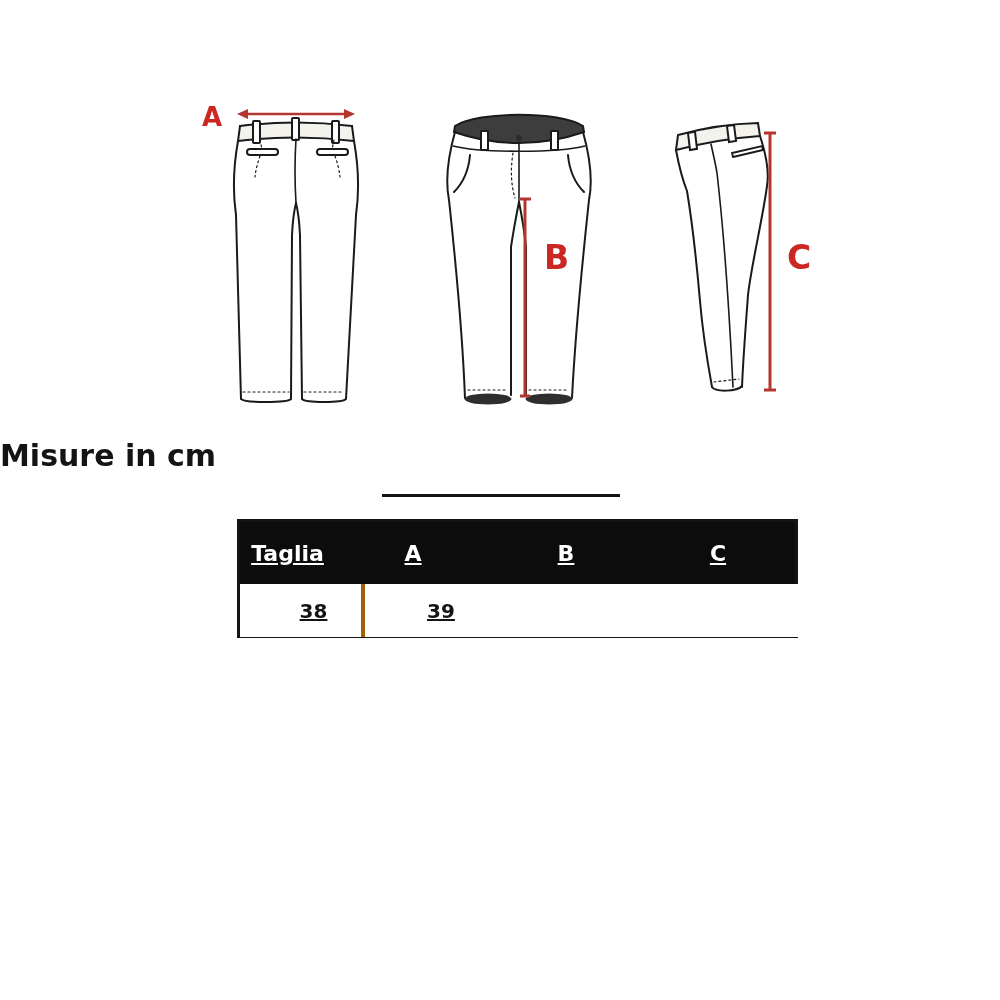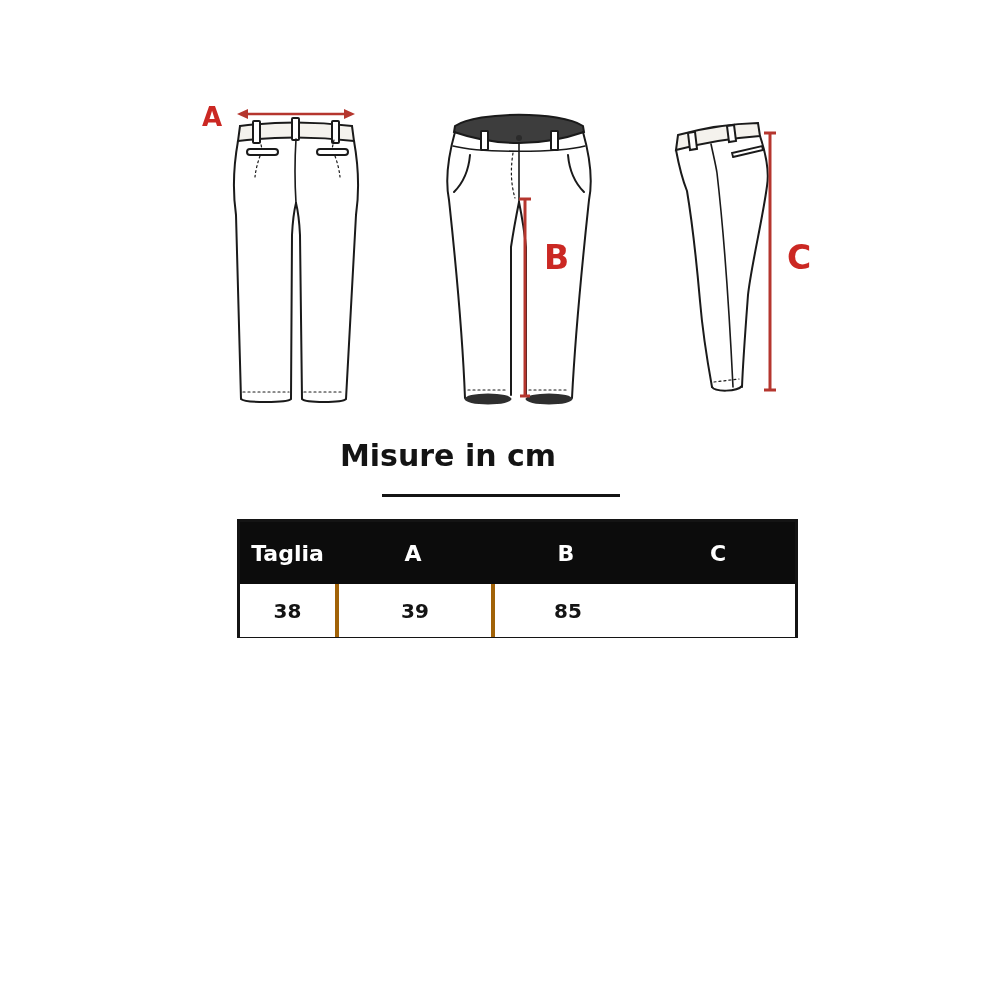--- a/index.html
+++ b/index.html
@@ -9,33 +9,33 @@
   }
   .abs{position:absolute;}
   .measure-label{
     position:absolute;color:#cb2823;font-weight:bold;line-height:1;
     font-family:"DejaVu Sans","Liberation Sans",sans-serif;
   }
   #label-a{left:202px;top:104px;font-size:26px;}
   #label-b{left:544px;top:241px;font-size:33px;}
   #label-c{left:787px;top:241px;font-size:33px;}
   .title{
-    position:absolute;left:0;top:438px;width:896px;text-align:center;
+    position:absolute;left:0;top:438px;width:896px;
     font-size:30px;font-weight:bold;letter-spacing:0px;color:#141414;
   }
   .title-rule{
     position:absolute;left:382px;top:494px;width:238px;height:3px;background:#141414;
   }
   .size-table{
     position:absolute;left:237px;top:519px;width:561px;height:119px;
     border:3px solid #141414;box-sizing:border-box;background:#ffffff;
   }
-  .tbl-row{display:flex;width:100%;}
+  .tbl-row{display:flex;width:100%;text-decoration:underline;}
   .tbl-row.head{height:62px;background:#0c0c0c;color:#ffffff;}
-  .tbl-row.body{height:53px;background:#ffffff;color:#141414;}
+  .tbl-row.body{height:53px;background:#ffffff;color:#141414;padding-left:26px;}
   .cell{
     display:flex;align-items:center;justify-content:center;
     font-weight:bold;box-sizing:border-box;
   }
   .head .cell{font-size:22px;}
   .body .cell{font-size:20px;border-left:4px solid #a16207;}
   .body .cell:first-child{border-left:none;}
   .c0{width:95px;}.c1{width:156px;}.c2{width:150px;}.c3{width:154px;}
   svg{display:block;}
 </style>
@@ -157,17 +157,16 @@
   <div class="size-table">
     <div class="tbl-row head">
       <div class="cell c0">Taglia</div>
       <div class="cell c1">A</div>
       <div class="cell c2">B</div>
       <div class="cell c3">C</div>
     </div>
     <div class="tbl-row body">
       <div class="cell c0">38</div>
       <div class="cell c1">39</div>
-      <div class="cell c2">85</div>
     </div>
   </div>
 
 </div>
 
 </body></html>

